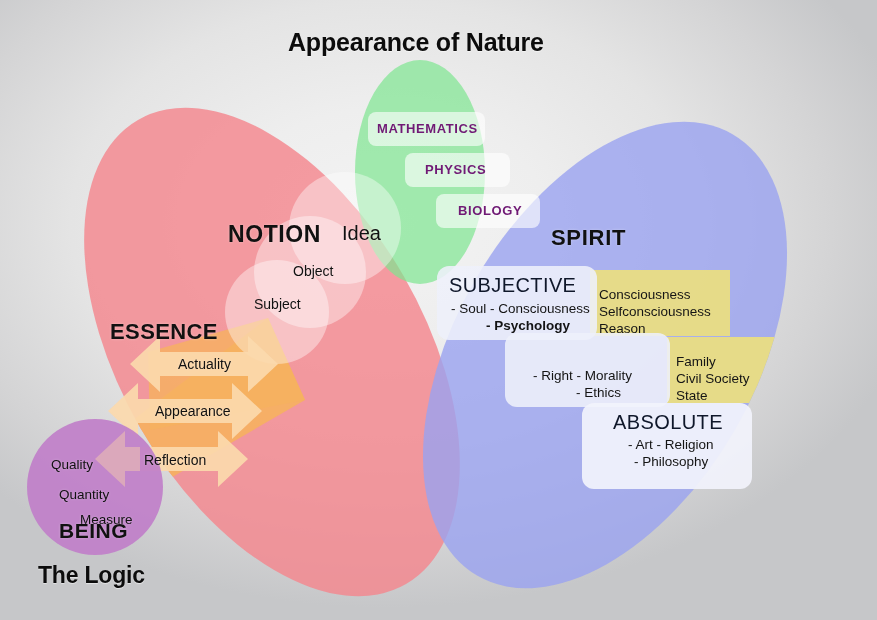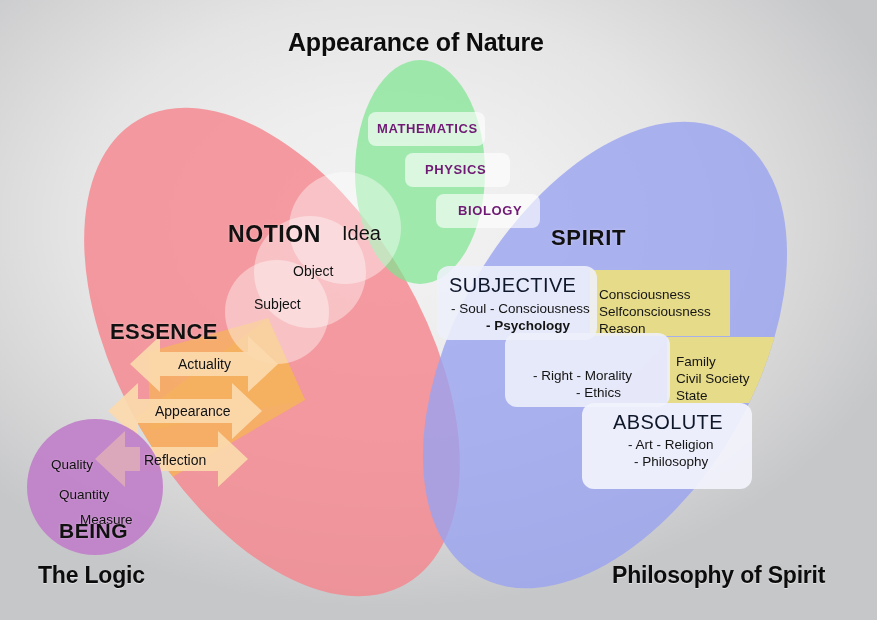--- a/index.html
+++ b/index.html
@@ -142,21 +142,20 @@
       <rect x="667" y="337" width="130" height="66" fill="#e9dd83" fill-opacity="0.95"></rect>
     </g>
 
     <rect x="437" y="266" width="160" height="74" rx="12" fill="#eef0fb" fill-opacity="0.88"></rect>
     <rect x="505" y="333" width="165" height="74" rx="12" fill="#eef0fb" fill-opacity="0.88"></rect>
     <rect x="582" y="403" width="170" height="86" rx="12" fill="#f2f3fc" fill-opacity="0.92"></rect>
   </svg>
 
   <div class="title" id="t-nature">Appearance of Nature</div>
   <div class="title" id="t-logic">The Logic</div>
-  <div class="title" id="t-spirit">Philosophy of Spirit</div>
 
   <div class="pill-txt" id="p-math">MATHEMATICS</div>
   <div class="pill-txt" id="p-phys">PHYSICS</div>
   <div class="pill-txt" id="p-bio">BIOLOGY</div>
 
   <div class="lbl" id="l-notion">NOTION</div>
   <div class="lbl" id="l-idea">Idea</div>
   <div class="lbl" id="l-object">Object</div>
   <div class="lbl" id="l-subj">Subject</div>
 

